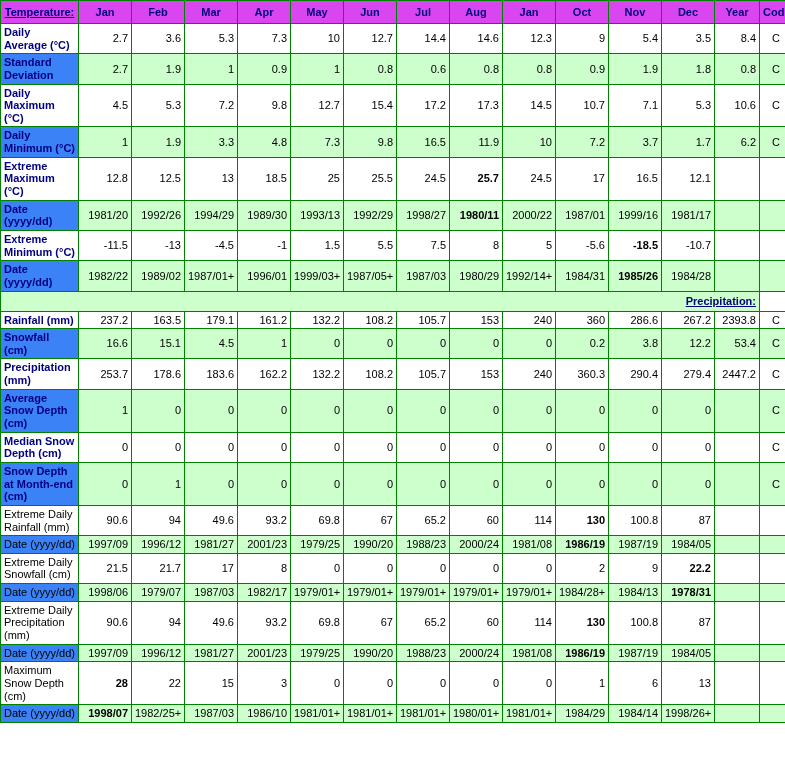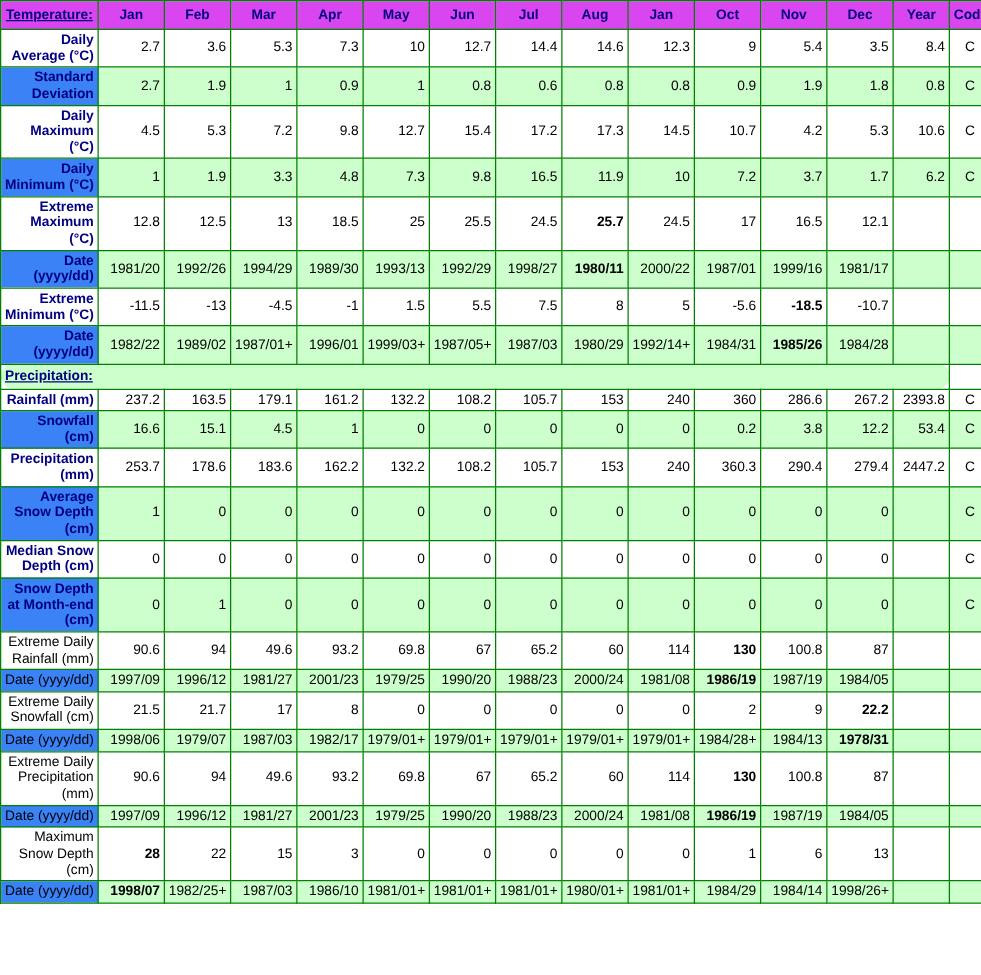--- a/index.html
+++ b/index.html
@@ -44,21 +44,21 @@
     background: #ccffcc;
     color: #000080;
     font-weight: bold;
     text-align: left;
     text-decoration: underline;
   }
   
   td.rlabel {
     color: #000080;
     font-weight: bold;
-    text-align: right;
+    text-align: left;
     background: #ffffff;
   }
   td.rlabel.shade { background: #3b82f6; }
   td.rlabel.plain { color: #000000; font-weight: normal; }
 
   
   td.num {
     text-align: right;
     background: #ffffff;
   }
@@ -68,24 +68,23 @@
     background: #ffffff;
   }
   td.code.shade { background: #ccffcc; }
   td.b { font-weight: bold; }
 
   
   tr.section td {
     background: #ccffcc;
     color: #000080;
     font-weight: bold;
-    text-align: left;
+    text-align: right;
     text-decoration: underline;
     height: 15px;
-    border-radius: 10px;
   }
 </style>
 </head>
 <body>
 
 <table class="climate">
   <colgroup>
     <col class="c-label">
     <col class="c-mon">
       <col class="c-mon">
@@ -159,21 +158,21 @@
         <td class="num">4.5</td>
         <td class="num">5.3</td>
         <td class="num">7.2</td>
         <td class="num">9.8</td>
         <td class="num">12.7</td>
         <td class="num">15.4</td>
         <td class="num">17.2</td>
         <td class="num">17.3</td>
         <td class="num">14.5</td>
         <td class="num">10.7</td>
-        <td class="num">4.2</td>
+        <td class="num">7.1</td>
         <td class="num">5.3</td>
         <td class="num">10.6</td>
         <td class="code">C</td>
       </tr>
       <tr>
         <td class="rlabel shade">Daily Minimum (°C)</td>
         <td class="num shade">1</td>
         <td class="num shade">1.9</td>
         <td class="num shade">3.3</td>
         <td class="num shade">4.8</td>

